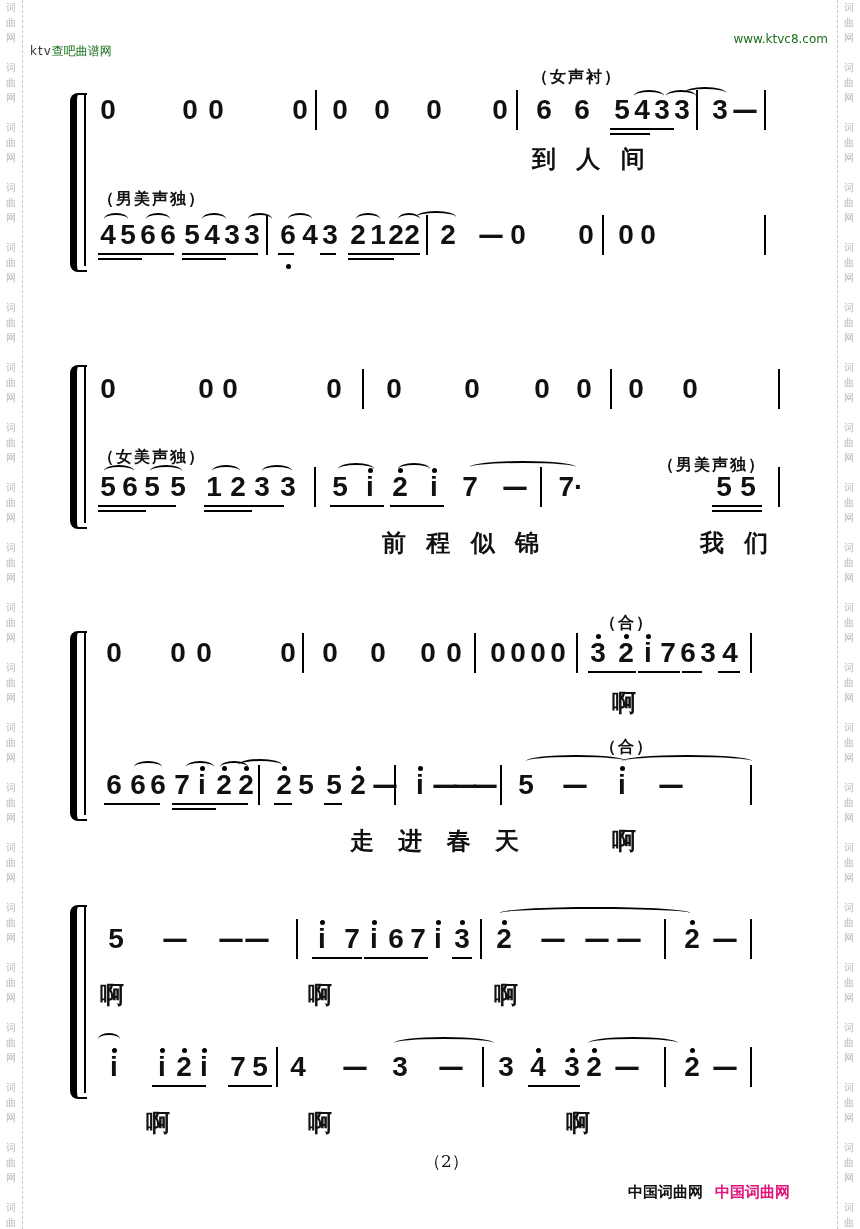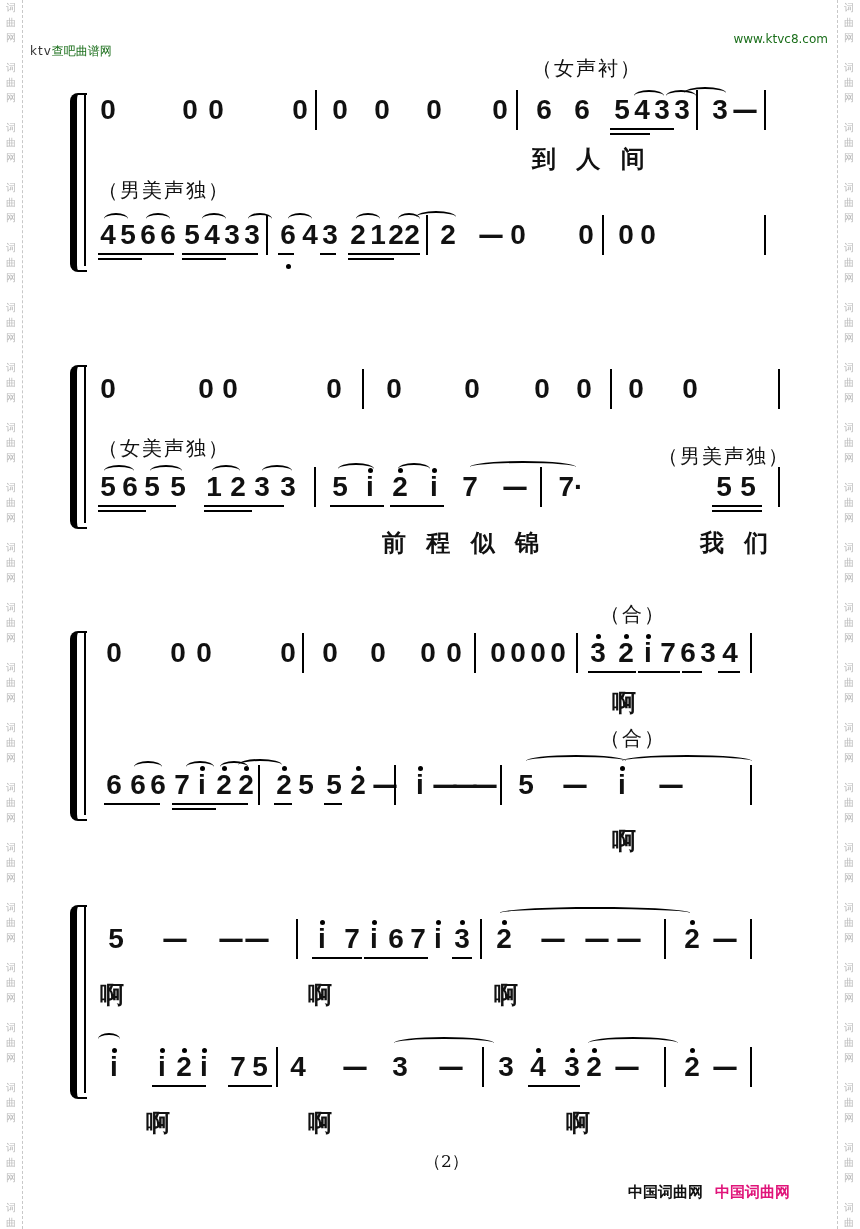--- a/index.html
+++ b/index.html
@@ -44,22 +44,23 @@
     position: absolute; left: 50%; bottom: -14px; width: 5px; height: 5px; margin-left: -2.5px;
     background: #000; border-radius: 50%;
   }
   .bar { position: absolute; top: 0; width: 2px; height: 40px; background: #000; }
   .ul { position: absolute; height: 2px; background: #000; }
   .slur {
     position: absolute; height: 10px; border-top: 2px solid #000; border-radius: 50% 50% 0 0;
   }
   .dash { position: absolute; font-size: 26px; line-height: 40px; font-weight: bold; }
   .label {
-    position: absolute; font-size: 20px; font-weight: normal; letter-spacing: 2px;
+    position: absolute; font-size: 16px; font-weight: bold; letter-spacing: 2px;
     font-family: "DejaVu Sans", sans-serif;
+    margin-top: 12px;
   }
   .lyric {
     position: absolute; font-size: 24px; font-family: "DejaVu Serif", serif; font-weight: bold;
     letter-spacing: 0;
   }
 
   .page-num { position: absolute; left: 424px; top: 1150px; font-size: 17px; font-family: "DejaVu Serif", serif; }
   .source { position: absolute; left: 628px; top: 1183px; font-size: 15px; font-weight: bold; }
   .source .site { color: #e0147a; margin-left: 12px; }
 </style>
@@ -497,20 +498,21 @@
     <span class="ul" style="left:74px;width:44px;top:43px"></span>
     <span class="ul" style="left:176px;width:18px;top:38px"></span>
     <span class="ul" style="left:226px;width:18px;top:38px"></span>
     <span class="slur" style="left:36px;width:28px;top:-4px"></span>
     <span class="slur" style="left:88px;width:28px;top:-4px"></span>
     <span class="slur" style="left:122px;width:28px;top:-4px"></span>
     <span class="slur" style="left:140px;width:44px;top:-6px"></span>
     <span class="slur" style="left:428px;width:100px;top:-10px"></span>
     <span class="slur" style="left:524px;width:130px;top:-10px"></span>
   </div>
+  <div class="lyric" style="left:280px;top:200px;letter-spacing:8px">走 进 春  天</div>
   <div class="lyric" style="left:542px;top:200px">啊</div>
 </div>
 
 <div class="system" style="top:905px;height:240px">
   <div class="brace" style="top:0;height:190px"></div>
   <div class="brace-thin" style="top:2px;height:186px"></div>
 
   <div class="row" style="top:14px">
     <span class="note" style="left:8px">5</span>
     <span class="dash" style="left:64px">—</span>

